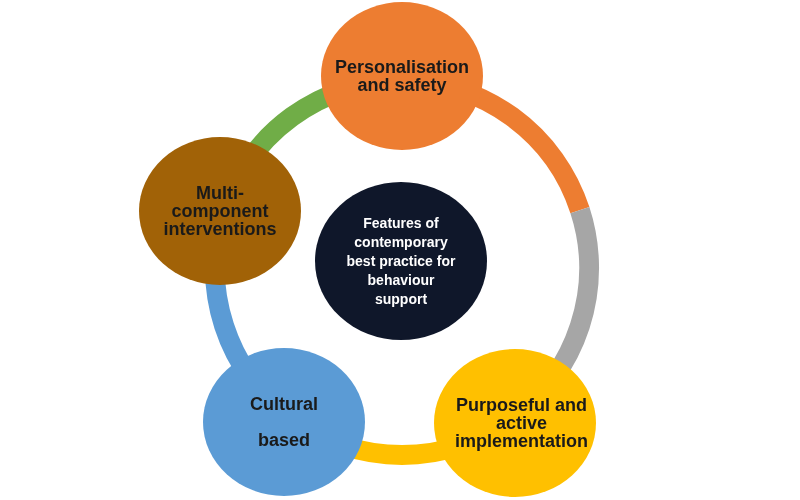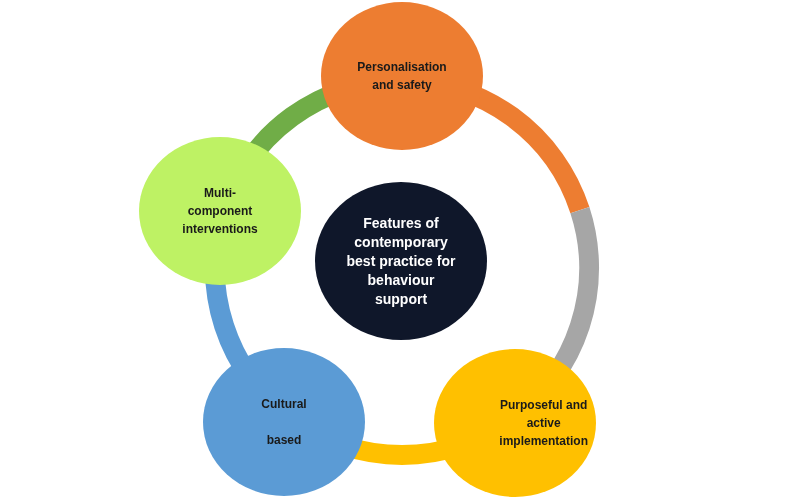--- a/index.html
+++ b/index.html
@@ -26,21 +26,21 @@
     display: flex;
     align-items: center;
     justify-content: center;
     text-align: center;
     font-weight: bold;
     color: #1a1a1a;
     box-sizing: border-box;
   }
   .node .label {
     white-space: pre-line;
-    font-size: 12px;
+    font-size: 18px;
     line-height: 18px;
     padding: 0 8px;
   }
   .node-outer { width: 162px; height: 148px; }
   .node-top          { left: 321px; top: 2px;   }
   .node-right        { left: 504px; top: 135px; }
   .node-bottom-right { left: 434px; top: 349px; }
   .node-bottom-left  { left: 203px; top: 348px; }
   .node-left         { left: 139px; top: 137px; }
   .node-center {
@@ -78,21 +78,21 @@
 active
 implementation</span>
   </div>
 
   <div class="node node-outer node-bottom-left" style="background: rgb(91, 155, 213); color: rgb(26, 26, 26);">
     <span class="label">Cultural
 
 based</span>
   </div>
 
-  <div class="node node-outer node-left" style="background: #bef264; color: rgb(26, 26, 26);">
+  <div class="node node-outer node-left" style="background: #a16207; color: rgb(26, 26, 26);">
     <span class="label">Multi-
 component
 interventions</span>
   </div>
 
   <div class="node node-center" style="background: #0f172a; color: rgb(255, 255, 255);">
     <span class="label">Features of
 contemporary
 best practice for
 behaviour

